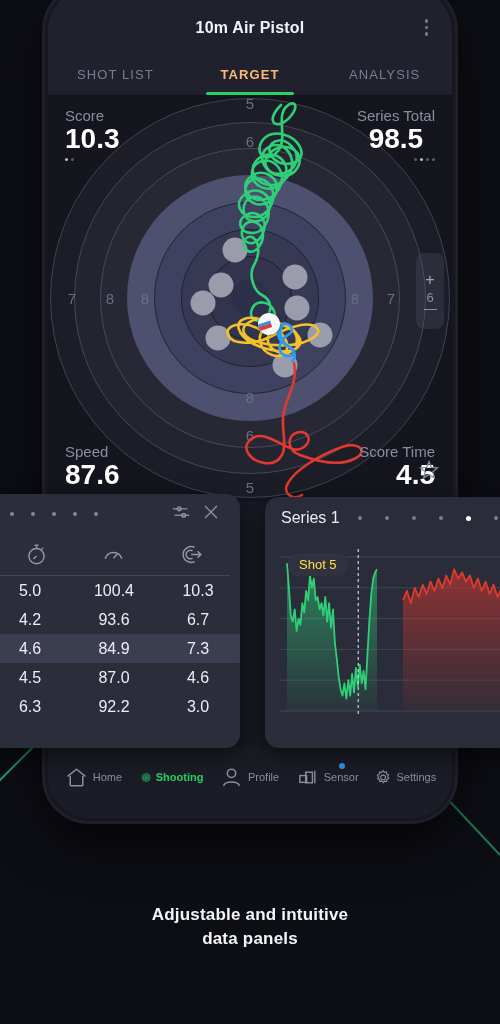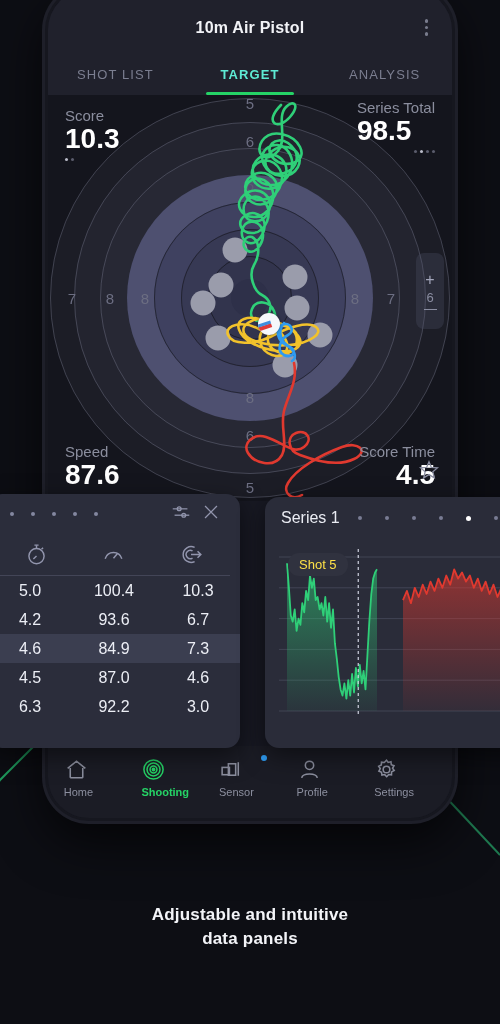--- a/index.html
+++ b/index.html
@@ -52,21 +52,21 @@
   .tabs {
     position:relative;
     display:flex; background:#20212c;
     height:42px;
   }
   .tab {
     flex:1; display:flex; align-items:center; justify-content:center;
     font-size:13px; letter-spacing:1.1px; color:#7b7e90; cursor:pointer;
     position:relative;
   }
-  .tab.active { color:#5eead4; font-weight:bold; }
+  .tab.active { color:#fdba74; font-weight:bold; }
   .tab.active:after {
     content:""; position:absolute; bottom:0; left:17%; right:17%;
     height:3px; background:#25d366; border-radius:2px;
   }
 
   
   .target-wrap {
     position:relative;
     height:406px;
     background:#14151d;
@@ -104,21 +104,21 @@
   .marker .m-red { position:absolute; left:-4px; bottom:5px; width:18px; height:4px; background:#e03a3a; transform:rotate(-18deg); }
   .marker .m-blue{ position:absolute; left:-3px; bottom:9px; width:16px; height:3px; background:#3f8fe0; transform:rotate(-18deg); }
 
   .trace { position:absolute; left:0; top:0; width:100%; height:100%; pointer-events:none; }
 
   
   .stat { position:absolute; z-index:5; }
   .stat .lbl { font-size:15px; color:#8b8e9e; margin-bottom:1px; }
   .stat .val { font-size:28px; font-weight:bold; color:#fff; line-height:1; }
   .stat.tl { left:17px; top:12px; }
-  .stat.tr { right:17px; top:4px; text-align:left; }
+  .stat.tr { right:17px; top:12px; text-align:center; }
   .stat.bl { left:17px; bottom:12px; }
   .stat.br { right:17px; bottom:12px; text-align:right; }
   .ministats { display:flex; gap:3px; margin-top:5px; }
   .ministats i { width:3px; height:3px; border-radius:50%; background:#5a5c6c; }
   .ministats i.on { background:#b9bbc8; }
   .ministats.right { justify-content:flex-end; }
 
   
   .zoomctl {
     position:absolute; right:8px; top:50%; margin-top:-45px;
@@ -184,21 +184,21 @@
     z-index:3;
   }
 
   
   .bottomnav {
     position:absolute; left:0; right:0; bottom:0; height:72px;
     background:#1b1c25;
     display:flex; align-items:center; justify-content:space-around;
     padding:0 8px 10px;
   }
-  .navitem { display:flex; flex-direction:column; align-items:flex-start; gap:4px; cursor:pointer; position:relative; width:62px; }
+  .navitem { display:flex; flex-direction:row; align-items:center; gap:4px; cursor:pointer; position:relative; width:62px; }
   .navitem .nlbl { font-size:11px; color:#8c8f9f; }
   .navitem.active .nlbl { color:#25d366; font-weight:bold; }
   .badge { position:absolute; right:14px; top:-2px; width:6px; height:6px; border-radius:50%; background:#2f9bf0; }
 
   
   .caption {
     position:absolute; left:0; right:0; top:903px;
     text-align:center;
     font-size:17px; line-height:1.42;
     color:#f3f4f8; font-weight:bold;
@@ -360,34 +360,34 @@
       <div class="navitem active">
         <svg width="25" height="25" viewBox="0 0 24 24" fill="none" stroke="#25d366" stroke-width="1.5">
           <circle cx="12" cy="12" r="9.2"></circle>
             <circle cx="12" cy="12" r="6.2"></circle>
           <circle cx="12" cy="12" r="3.3"></circle>
             <circle cx="12" cy="12" r="1.1" fill="#25d366"></circle>
         </svg>
         <span class="nlbl">Shooting</span>
       </div>
       <div class="navitem">
+        <svg width="25" height="25" viewBox="0 0 24 24" fill="none" stroke="#8c8f9f" stroke-width="1.5">
+          <circle cx="12" cy="8" r="4"></circle>
+            <path d="M4.5 20 C5.5 15 18.5 15 19.5 20"></path>
+        </svg>
+        <span class="nlbl">Profile</span>
+      </div>
+      <div class="navitem">
         <span class="badge"></span>
         <svg width="25" height="25" viewBox="0 0 24 24" fill="none" stroke="#8c8f9f" stroke-width="1.5">
           <rect x="3" y="10" width="7" height="7"></rect>
             <rect x="9" y="6.5" width="7" height="11"></rect>
           <path d="M18.5 5 V18"></path>
         </svg>
         <span class="nlbl">Sensor</span>
-      </div>
-      <div class="navitem">
-        <svg width="25" height="25" viewBox="0 0 24 24" fill="none" stroke="#8c8f9f" stroke-width="1.5">
-          <circle cx="12" cy="8" r="4"></circle>
-            <path d="M4.5 20 C5.5 15 18.5 15 19.5 20"></path>
-        </svg>
-        <span class="nlbl">Profile</span>
       </div>
       <div class="navitem">
         <svg width="25" height="25" viewBox="0 0 24 24" fill="none" stroke="#8c8f9f" stroke-width="1.5">
           <circle cx="12" cy="12" r="3.2"></circle>
           <path d="M12 3 L13.6 5.2 L16.3 4.6 L16.6 7.4 L19.2 8.4 L17.8 10.8 L19.4 13 L16.9 14.3
                    L16.8 17.1 L14.1 16.8 L12.2 18.9 L10.3 16.9 L7.6 17.4 L7.2 14.6 L4.7 13.5
                    L6 11.1 L4.5 8.9 L7 7.7 L7.2 4.9 L9.9 5.3 Z"></path>
         </svg>
         <span class="nlbl">Settings</span>
       </div>

